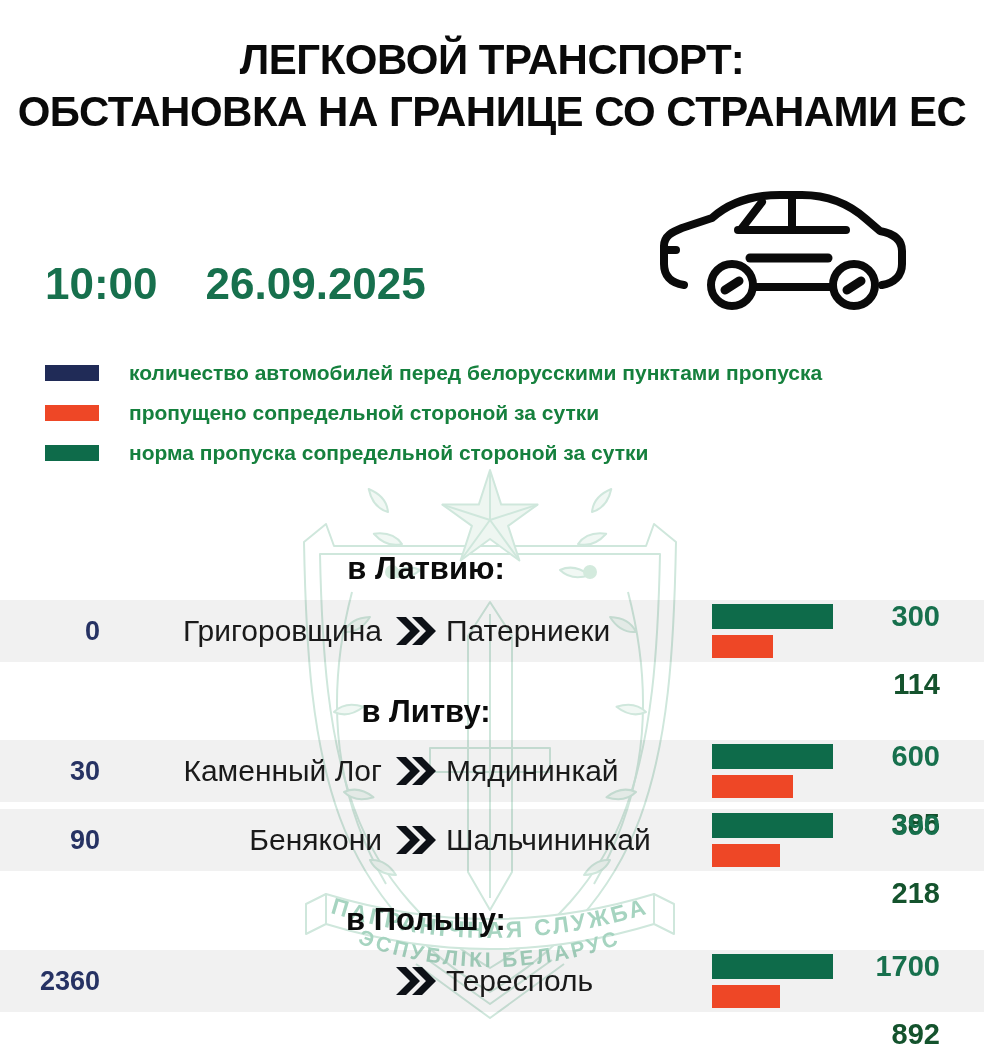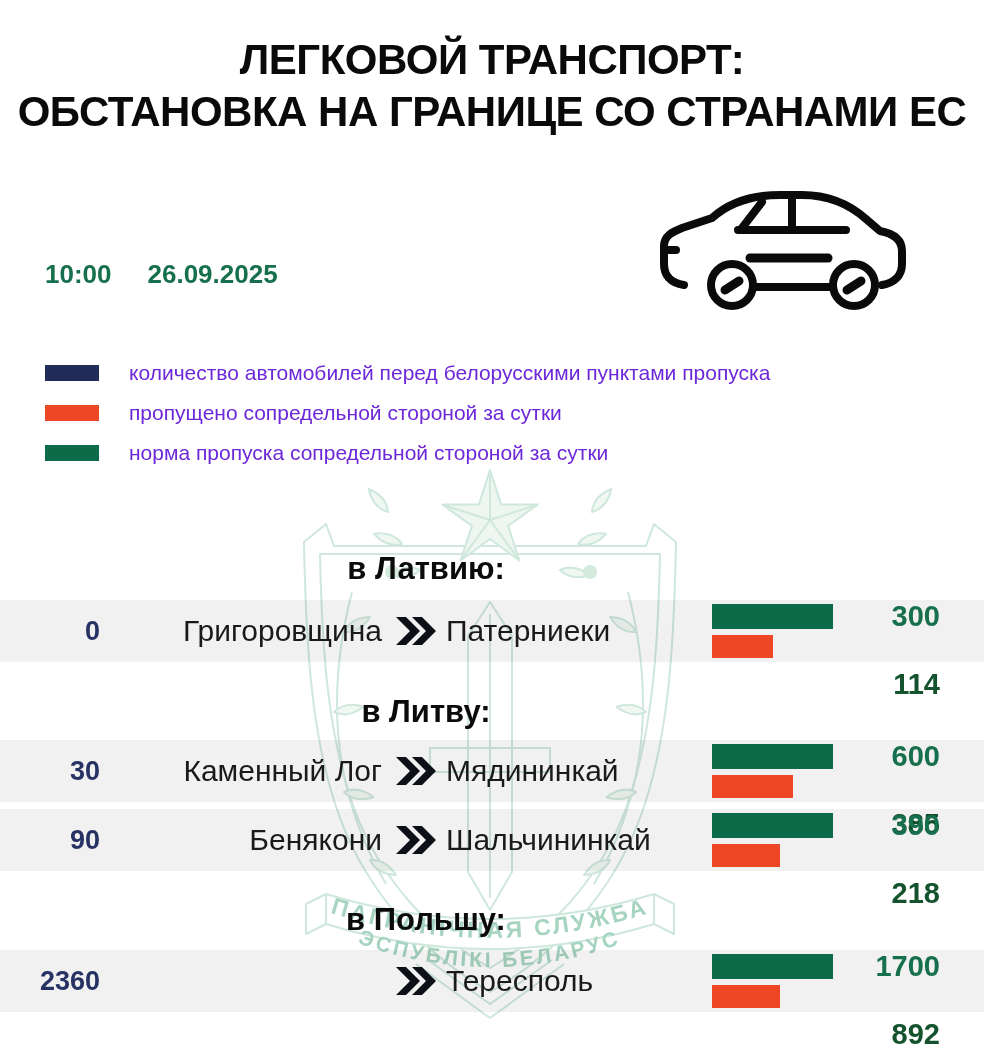--- a/index.html
+++ b/index.html
@@ -2,29 +2,29 @@
 <html><head>
 <meta charset="utf-8">
 <style>
   html,body{margin:0;padding:0;background:#fff;font-family:"Liberation Sans",sans-serif;}
   .stage{position:relative;width:984px;height:1052px;overflow:hidden;background:#fff;}
   .abs{position:absolute;}
 
   .title{top:34px;left:0;width:984px;text-align:center;font-size:42px;line-height:52px;
          font-weight:800;color:#0a0a0a;letter-spacing:-0.5px;z-index:2;}
 
-  .timestamp{top:259px;left:45px;display:flex;gap:36px;font-size:26px;font-weight:800;
+  .timestamp{top:259px;left:45px;display:flex;gap:48px;font-size:44px;font-weight:800;
              color:#17704d;z-index:2;}
 
   .car{left:650px;top:188px;z-index:2;}
 
   .legend{top:353px;left:45px;z-index:2;}
   .legend-item{display:flex;align-items:center;height:40px;}
   .swatch{width:54px;height:16px;margin-right:30px;flex:0 0 auto;}
-  .legend-label{font-size:21px;font-weight:400;color:#6d28d9;white-space:nowrap;}
+  .legend-label{font-size:21px;font-weight:700;color:#15803d;white-space:nowrap;}
 
   .sec-header{left:0;width:852px;text-align:center;font-size:31px;font-weight:800;
               color:#0b0b0b;z-index:2;}
 
   .row{left:0;width:984px;height:62px;background:rgba(10,10,10,0.057);z-index:2;}
   .row .queue{position:absolute;left:0;top:0;width:100px;height:62px;line-height:62px;
               text-align:right;font-size:27px;font-weight:700;color:#263263;}
   .row .from{position:absolute;left:110px;top:0;width:272px;height:62px;line-height:62px;
              text-align:right;font-size:30px;color:#1a1a1a;white-space:nowrap;}
   .row .chev{position:absolute;left:394px;top:16px;width:44px;height:30px;}

